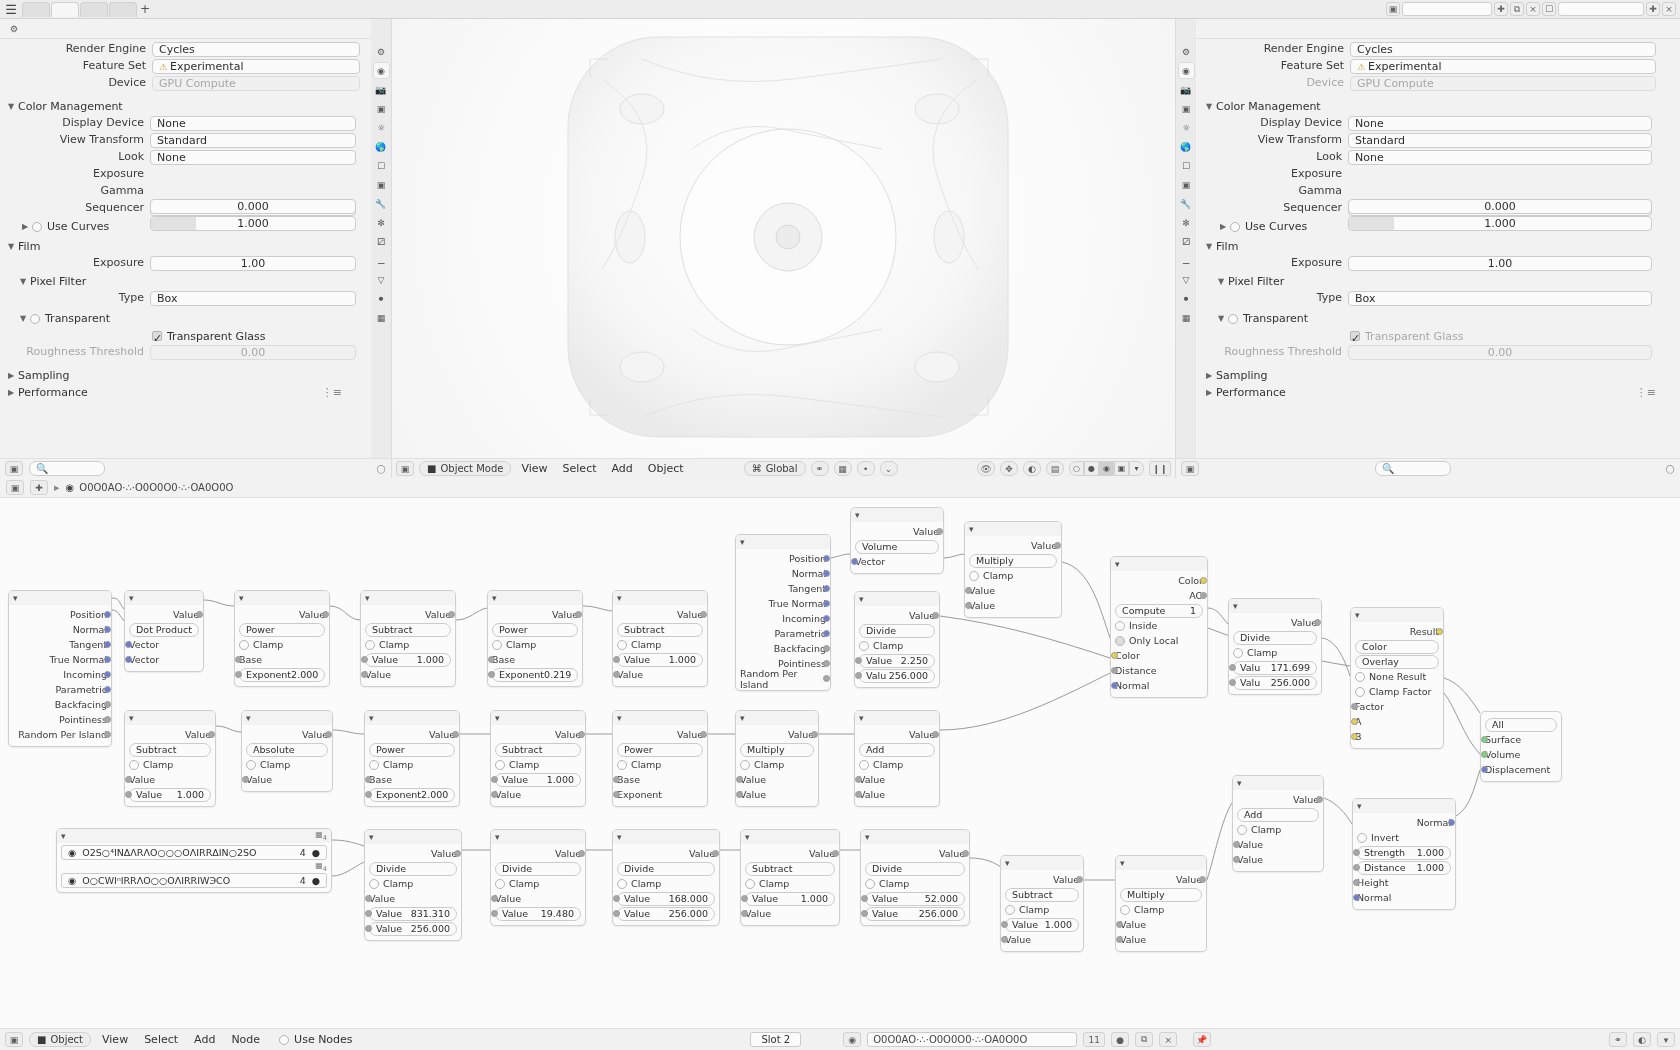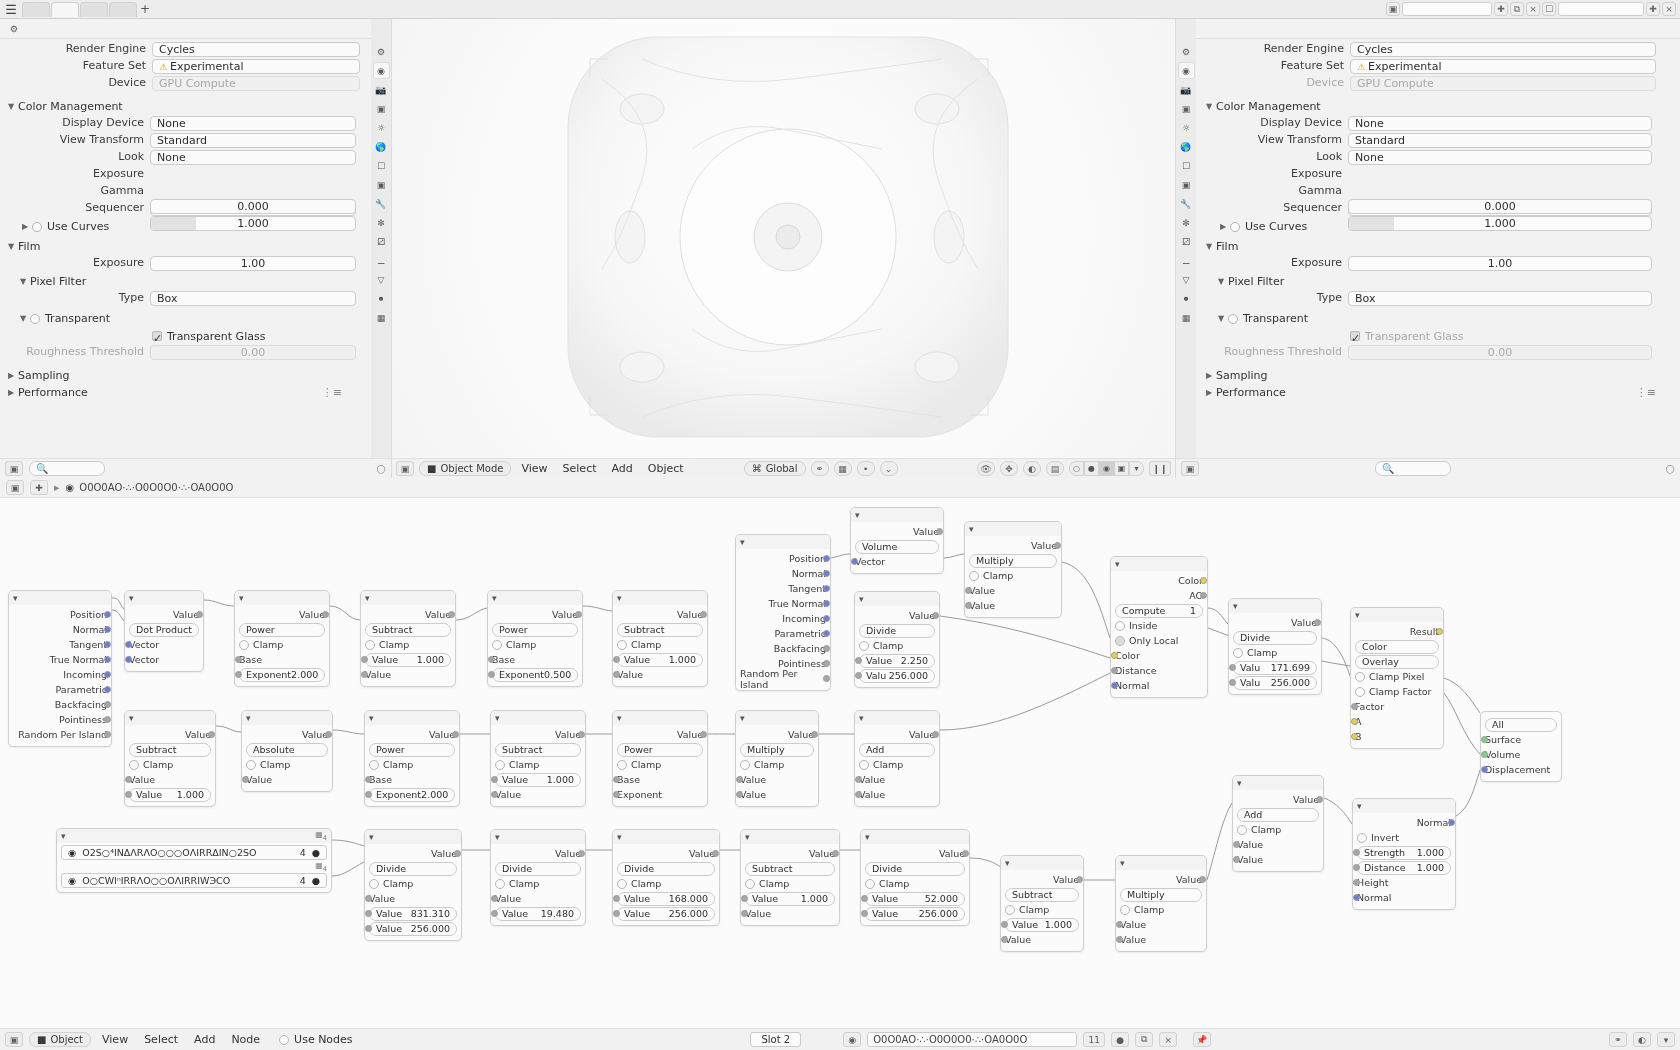--- a/index.html
+++ b/index.html
@@ -778,21 +778,21 @@
               </div>
             </div>
           <div class="nrow">
               <span class="sock l s-gray" style="top:4px"></span>
               <span>Base</span>
             </div>
           <div class="nrow">
               <span class="sock l s-gray" style="top:4px"></span>
               <div class="nfield">
                 <span>Exponent</span>
-                <span class="rv">0.500</span>
+                <span class="rv">0.219</span>
               </div>
             </div>
         </div>
       </div>
 
       <div class="node" style="left:612px; top:92px; width:96px;">
         <div class="nhead">
             <span>▾</span>
           </div>
         <div class="nbody">
@@ -1056,21 +1056,21 @@
               </div>
             </div>
           <div class="nrow">
               <div class="nfield">
                 <span>Overlay</span>
               </div>
             </div>
           <div class="nrow">
               <div class="ncheck">
                 <span class="cbox round"></span>
-                <span>Clamp Pixel</span>
+                <span>None Result</span>
               </div>
             </div>
           <div class="nrow">
               <div class="ncheck">
                 <span class="cbox round"></span>
                 <span>Clamp Factor</span>
               </div>
             </div>
           <div class="nrow">
               <span class="sock l s-gray" style="top:4px"></span>

